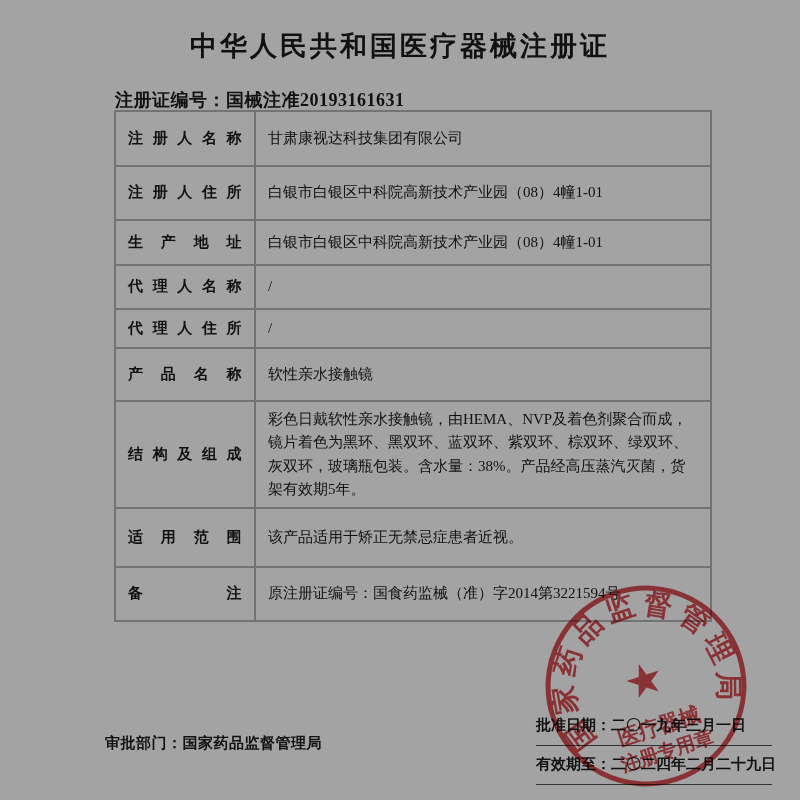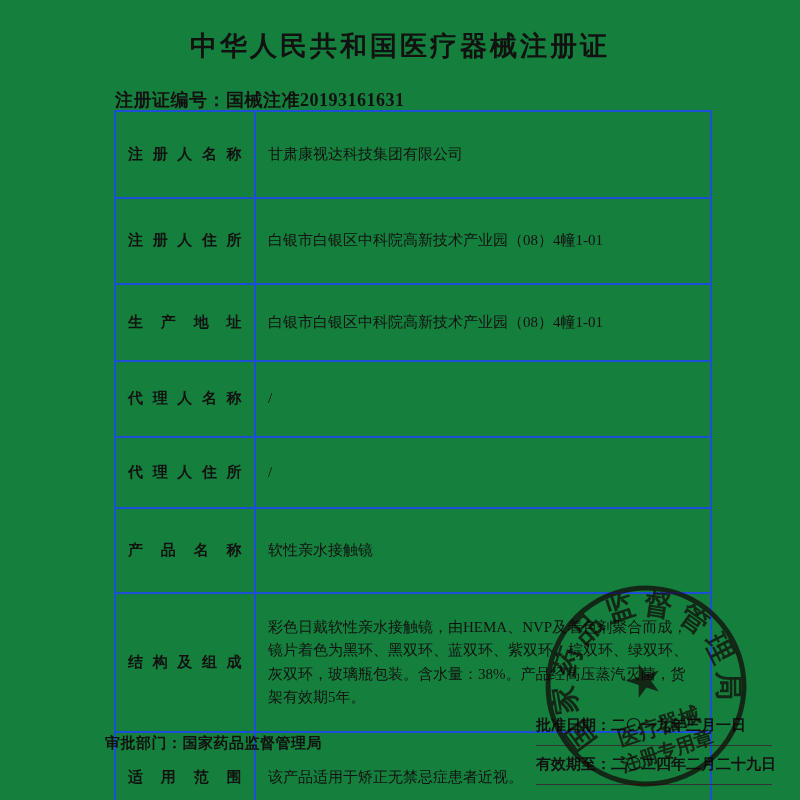--- a/index.html
+++ b/index.html
@@ -1,33 +1,33 @@
 <!DOCTYPE html>
 <html><head>
 <meta charset="utf-8">
 <style>
   html,body{
     margin:0;padding:0;width:800px;height:800px;background:#ffffff;overflow:hidden;
     font-family:"Liberation Serif","DejaVu Serif",serif;color:#111;
   }
-  .page{position:absolute;inset:0;width:800px;height:800px;background:#15803d;}
+  .page{position:absolute;inset:0;width:800px;height:800px;background:#a3a3a3;}
   .title{
     position:absolute;top:28px;left:0;width:100%;text-align:center;
     font-size:27px;font-weight:bold;letter-spacing:3px;margin:0;
   }
   .regno{
     position:absolute;top:88px;left:115px;font-size:18px;font-weight:600;letter-spacing:.5px;
   }
   table.cert{
     position:absolute;top:110px;left:114px;width:598px;
     border-collapse:collapse;table-layout:fixed;
   }
   table.cert td{
-    border:2px solid #1d4ed8;font-size:15px;vertical-align:middle;
-    padding:16px 12px;line-height:1.55;word-break:break-all;
+    border:2px solid #737373;font-size:15px;vertical-align:middle;
+    padding:0 12px;line-height:1.55;word-break:break-all;
   }
   td.lbl{
     font-weight:bold;width:112px;
     text-align:justify;text-align-last:justify;
     padding:4px 14px;letter-spacing:.5px;
   }
   td.val{padding-left:15px;}
   tr.r0 td{height:53px}
   tr.r1 td{height:52px}
   tr.r2 td{height:43px}

